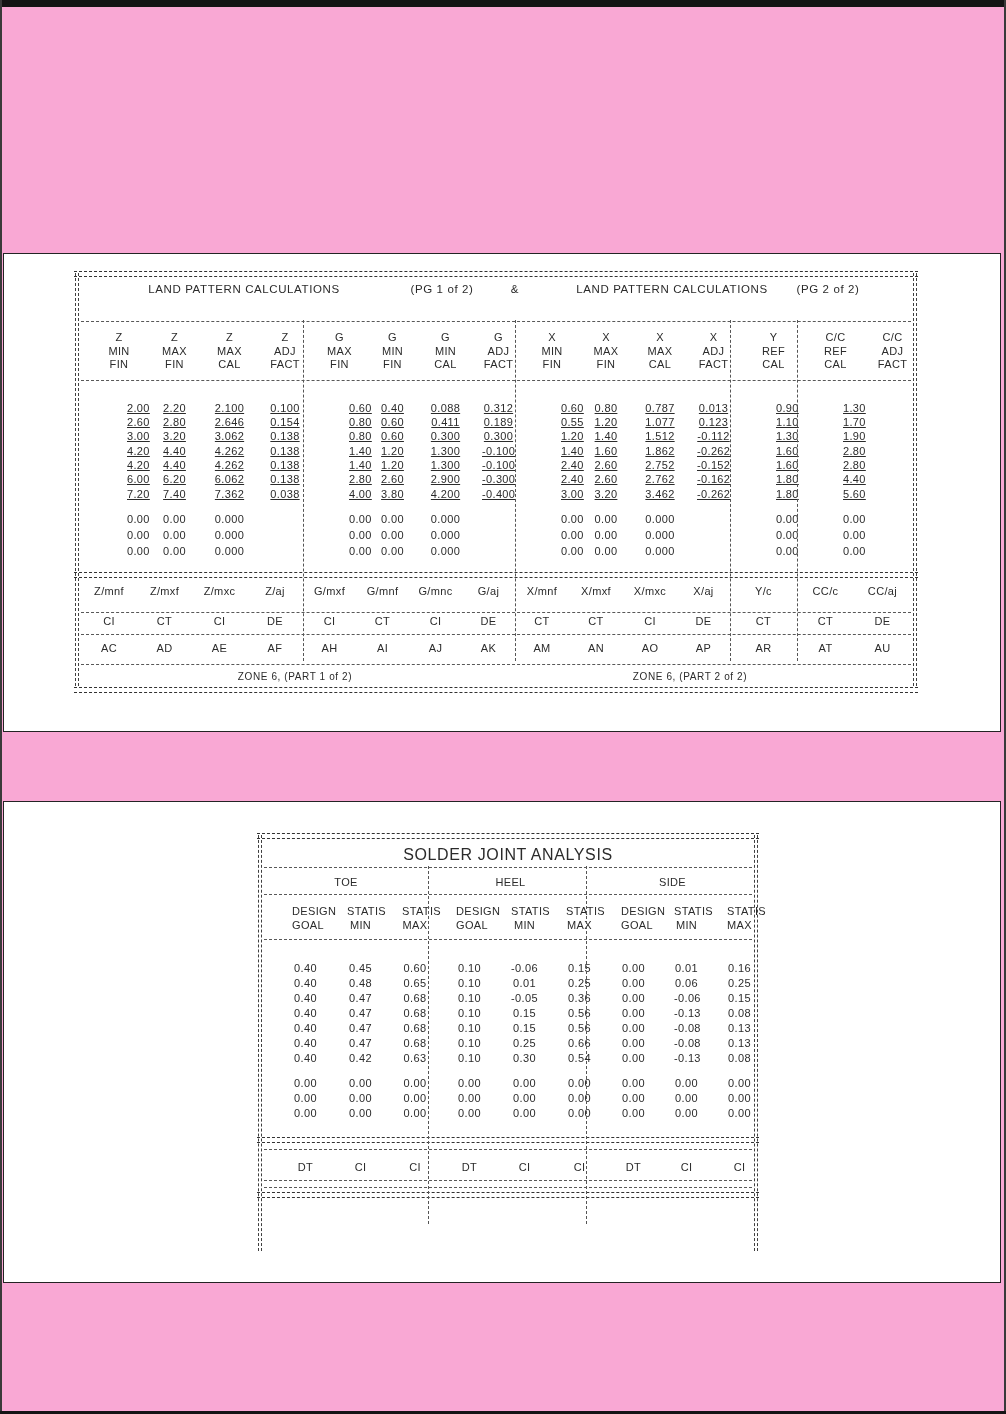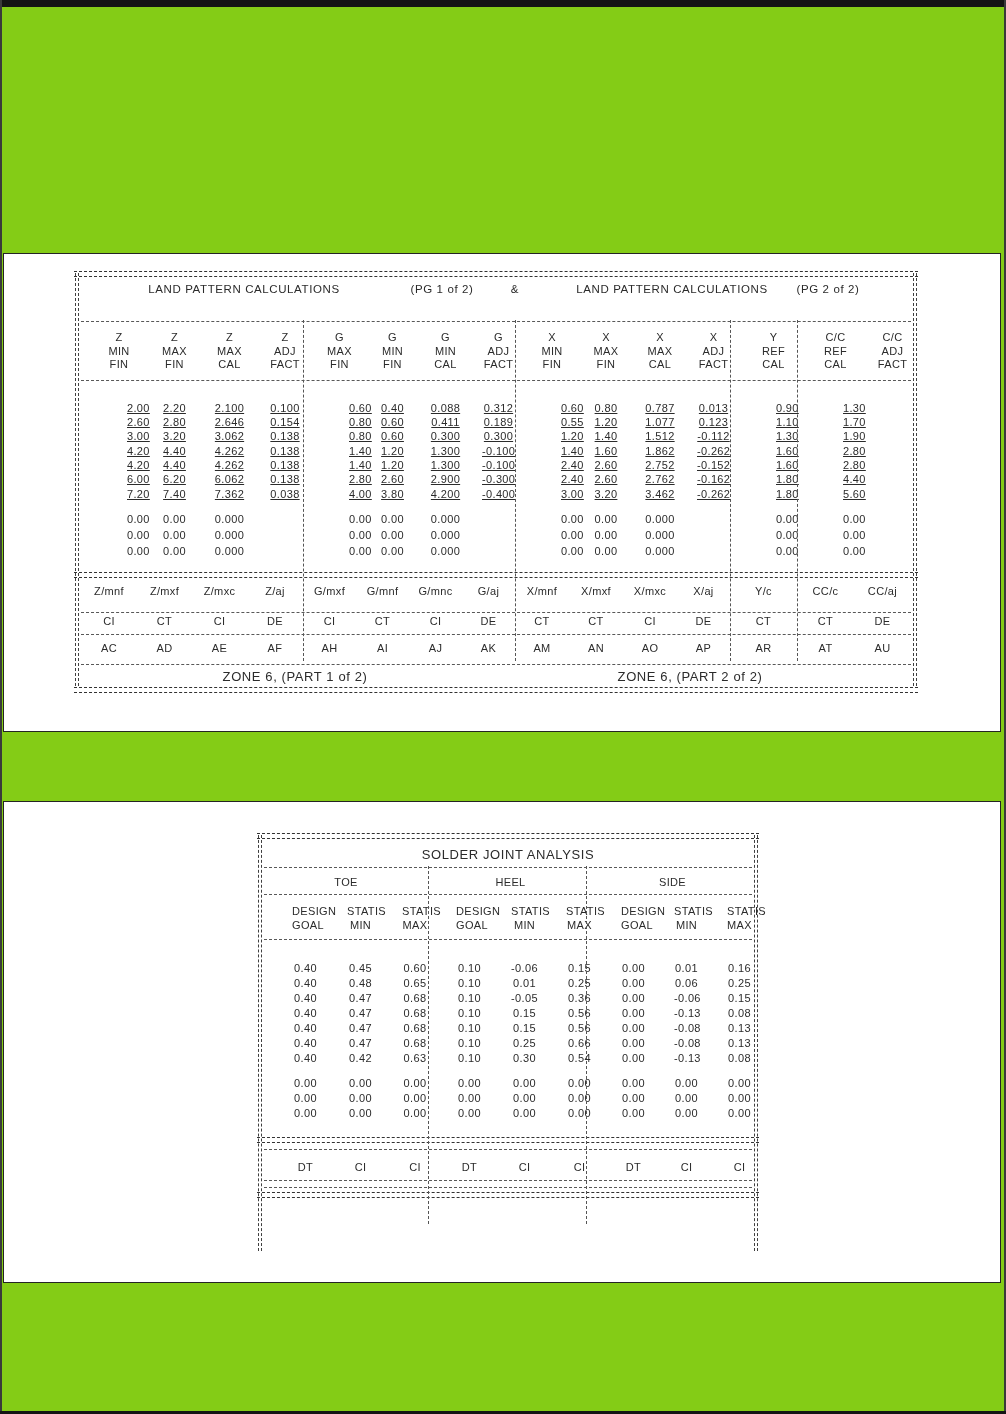--- a/index.html
+++ b/index.html
@@ -1,16 +1,16 @@
 <!DOCTYPE html>
 <html><head>
 <meta charset="utf-8">
 <style>
   html,body{margin:0;padding:0;background:#e9e9e9;}
-  .page{position:relative;width:1006px;height:1414px;background:#84cc16;margin:0 auto;
+  .page{position:relative;width:1006px;height:1414px;background:#f9a8d4;margin:0 auto;
         font-family:"Liberation Sans",sans-serif;color:#262626;overflow:hidden;}
   
   .scan-top{position:absolute;left:0;top:0;width:100%;height:7px;background:#141414;}
   .scan-bottom{position:absolute;left:0;bottom:0;width:100%;height:3px;background:#141414;}
   .scan-left{position:absolute;left:0;top:0;width:2px;height:100%;background:#3a3a3a;}
   .scan-right{position:absolute;right:0;top:0;width:2px;height:100%;background:#3a3a3a;}
   
   .frame{position:absolute;border:1.5px solid #242424;box-sizing:border-box;background:#fff;}
   .frame1{left:3px;top:253px;width:998px;height:479px;}
   .frame2{left:3px;top:801px;width:998px;height:482px;}
@@ -26,22 +26,22 @@
   .ascii2 .vsep{top:33px;height:358px;}
   .s1{left:229px;} .s2{left:441px;} .s3{left:656px;} .s4{left:723px;}
   .s5{left:171px;} .s6{left:329px;}
   .eq{height:4px;border-top:1.2px dashed #323232;border-bottom:1.2px dashed #323232;margin-left:-7px;margin-right:-7px;}
   .hline{height:0;border-top:1px dashed #585858;}
   
   .trow{display:grid;}
   .grow{display:grid;}
   .cell{text-align:center;white-space:nowrap;}
   .title1{grid-template-columns:326px 70px 76px 238px 74px 46px;height:13px;line-height:13px;font-size:11.5px;letter-spacing:.6px;}
-  .zone1{grid-template-columns:428px 362px 40px;height:13px;line-height:13px;font-size:13px;letter-spacing:.6px;}
-  .titlefull{grid-template-columns:1fr;height:13px;line-height:13px;font-size:13px;letter-spacing:.6px;}
+  .zone1{grid-template-columns:428px 362px 40px;height:13px;line-height:13px;font-size:10px;letter-spacing:.6px;}
+  .titlefull{grid-template-columns:1fr;height:13px;line-height:13px;font-size:16px;letter-spacing:.6px;}
   .t1cols{grid-template-columns:56px 55px 55px 56px 53px 53px 53px 53px 54px 54px 54px 53px 67px 57px 57px;}
   .t2cols{grid-template-columns:55px 55px 54px 55px 55px 55px 53px 53px 53px;}
   .t2groups{grid-template-columns:164px 165px 159px;}
   .hpad .cell{padding-left:20px;}
   .dpad .cell{padding-left:20px;}
   .dpad .cell:nth-child(1),.dpad .cell:nth-child(5),.dpad .cell:nth-child(9),
   .dpad .cell:nth-child(13),.dpad .cell:nth-child(14){padding-left:46px;}
   .dpad2 .cell{padding-left:28px;}
   .h13{height:13px;line-height:13px;} .h13_5{height:13.5px;line-height:13.5px;}
   .h14{height:14px;line-height:14px;} .h14_4{height:14.4px;line-height:14.4px;text-decoration:underline;}

